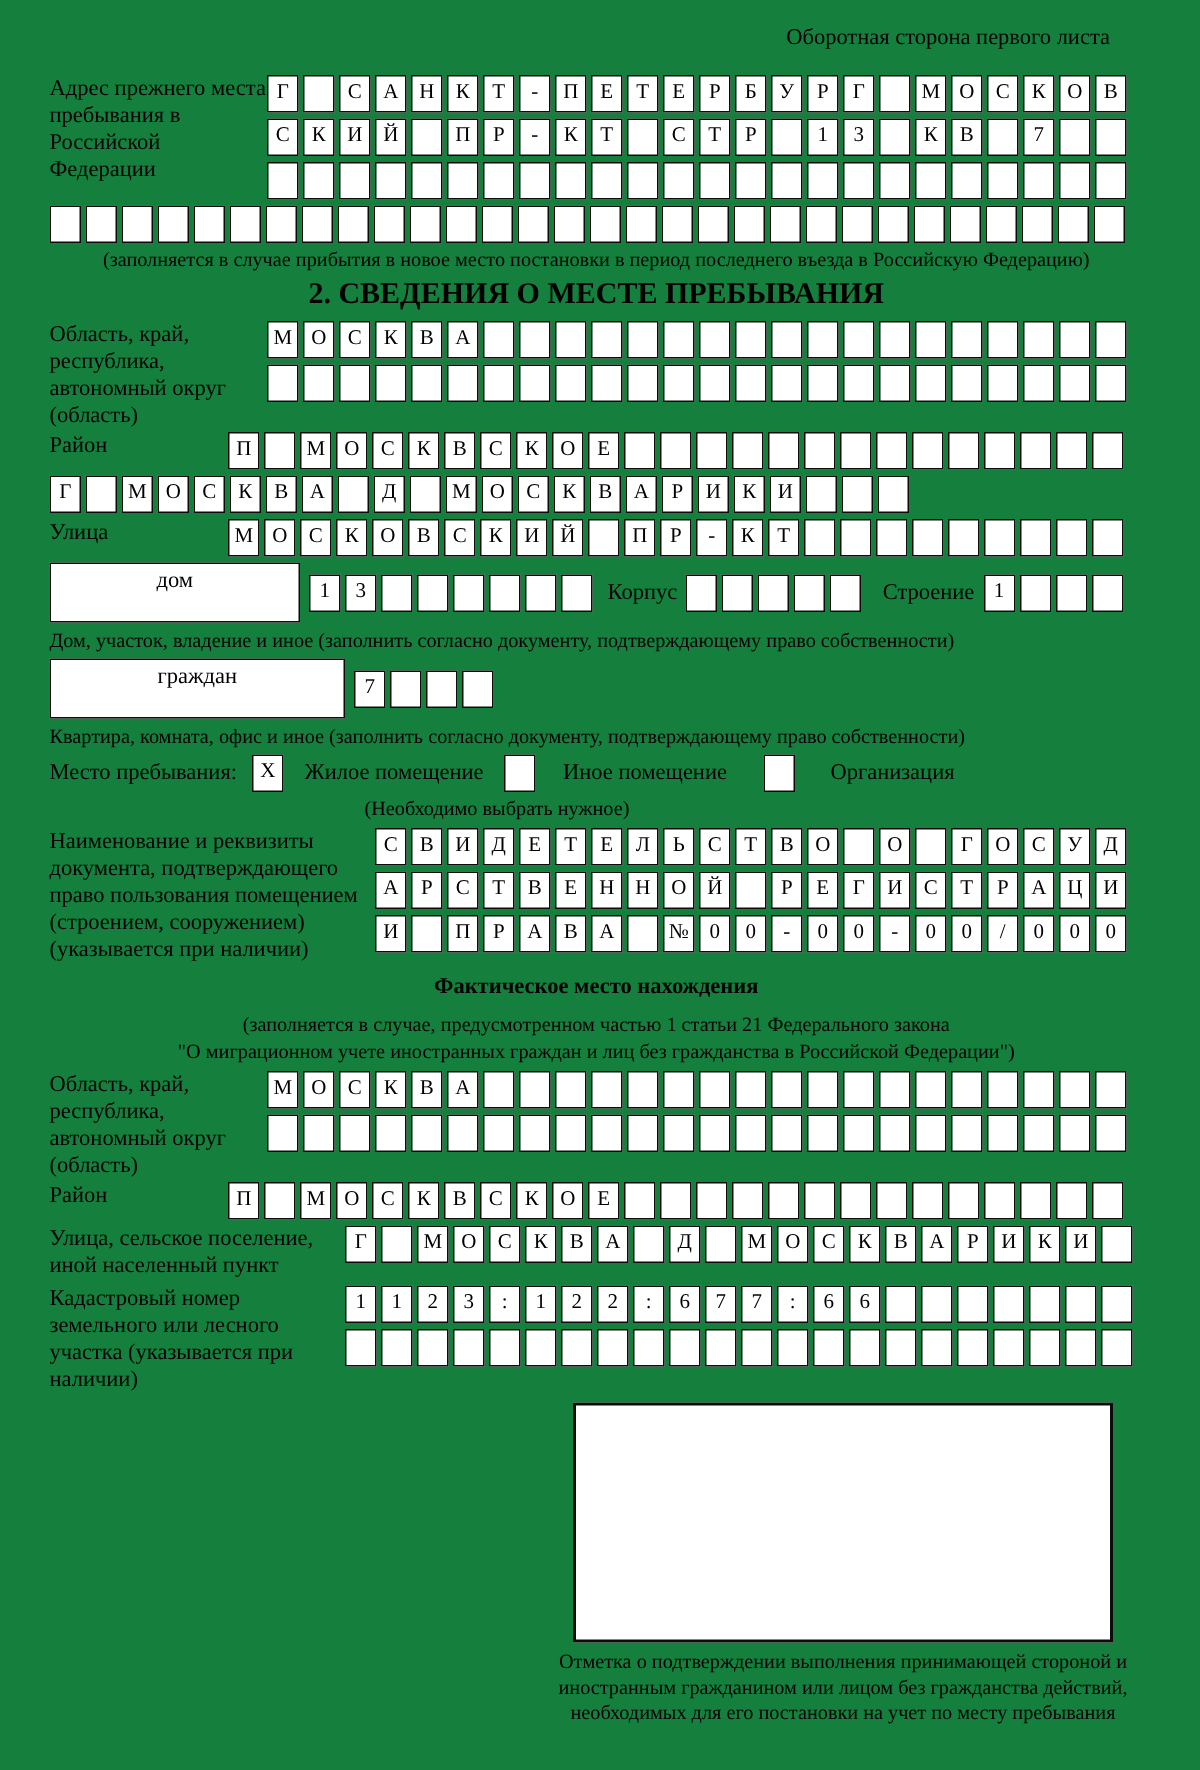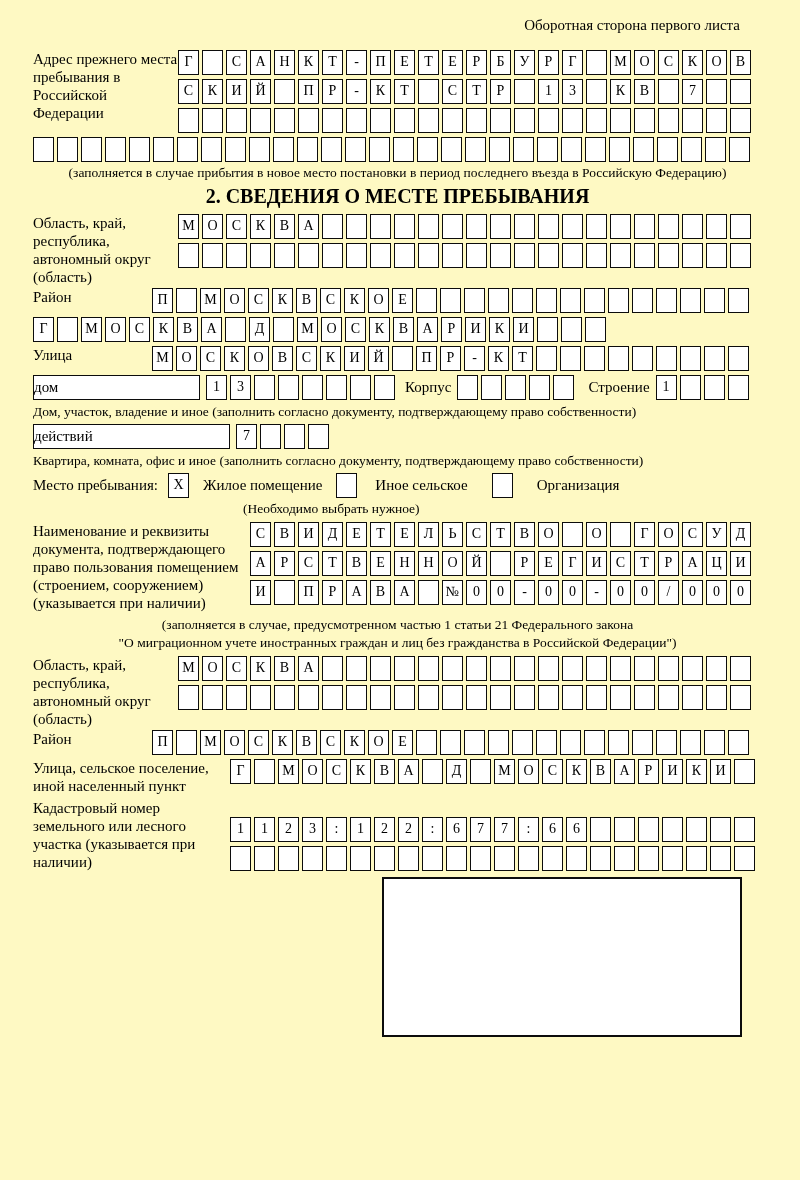--- a/index.html
+++ b/index.html
@@ -1,43 +1,43 @@
 <!DOCTYPE html>
 <html><head>
 <meta charset="utf-8">
 <style>
   html,body{margin:0;padding:0;background:#ffffff;}
   .page{
     width:800px;height:1180px;box-sizing:border-box;
     padding:16px 38px 0 33px;overflow:hidden;position:relative;
-    font-family:"Liberation Serif","DejaVu Serif",serif;color:#000;background:#fef9c3;
+    font-family:"Liberation Serif","DejaVu Serif",serif;color:#000;background:#15803d;
   }
   .hdr-note{text-align:right;font-size:15px;line-height:18px;padding-right:22px;margin-bottom:16px;}
   .frow{display:flex;align-items:flex-start;}
   .lbl{font-size:15px;line-height:18px;flex:0 0 145px;width:145px;}
   .lbl-sm{flex:0 0 119px;width:119px;}
   .lbl-md{flex:0 0 197px;width:197px;}
   .lbl-doc{flex:0 0 217px;width:217px;}
   .rows-col{display:flex;flex-direction:column;gap:4px;}
   .boxes{display:flex;gap:3px;}
   .cell{
     width:21px;height:25px;box-sizing:border-box;border:1.5px solid #0c0c0c;
     font-size:14px;line-height:22px;text-align:center;background:#fff;flex:0 0 21px;
   }
   .widebox{
-    height:25px;box-sizing:border-box;border:1.5px solid #0c0c0c;
-    font-size:15px;line-height:22px;background:#fff;
+    height:40px;box-sizing:border-box;border:1.5px solid #0c0c0c;
+    font-size:15px;line-height:22px;text-align:center;background:#fff;
   }
   .note{font-size:13.5px;line-height:18px;}
   .center{text-align:center;}
   .sec-title{font-weight:bold;font-size:20px;line-height:20px;text-align:center;margin:4px 0 8px 0;}
   .sub-title{font-weight:bold;font-size:15px;line-height:20px;text-align:center;margin:6px 0 6px 0;}
   .inline-lbl{font-size:15px;line-height:25px;white-space:nowrap;}
   .mb2{margin-bottom:2px;} .mb3{margin-bottom:3px;} .mb4{margin-bottom:4px;}
-  .mb6{margin-bottom:6px;align-items:flex-end;}
+  .mb6{margin-bottom:6px;}
   .stamp-wrap{width:400px;margin-left:329px;margin-top:6px;}
   .stamp-box{width:360px;height:160px;box-sizing:border-box;border:2px solid #0c0c0c;margin:0 auto 4px auto;background:#fff;}
   .stamp-note{font-size:13.5px;line-height:17px;text-align:center;}
   .gap6{width:6px;flex:0 0 6px;} .gap10{width:10px;flex:0 0 10px;}
   .gap14{width:14px;flex:0 0 14px;} .gap18{width:18px;flex:0 0 18px;} .gap24{width:24px;flex:0 0 24px;}
 </style>
 </head>
 <body>
 
 <div class="page">
@@ -341,41 +341,41 @@
     <div class="boxes">
         <div class="cell">1</div>
         <div class="cell"></div>
         <div class="cell"></div>
         <div class="cell"></div>
       </div>
   </div>
   <div class="note mb3">Дом, участок, владение и иное (заполнить согласно документу, подтверждающему право собственности)</div>
 
   <div class="frow mb3" style="align-items:center;">
-    <div class="widebox" style="width:197px;flex:0 0 197px;">действий</div>
+    <div class="widebox" style="width:197px;flex:0 0 197px;">граждан</div>
     <div class="gap6"></div>
     <div class="boxes">
         <div class="cell">7</div>
         <div class="cell"></div>
         <div class="cell"></div>
         <div class="cell"></div>
       </div>
   </div>
   <div class="note mb3">Квартира, комната, офис и иное (заполнить согласно документу, подтверждающему право собственности)</div>
 
   <div class="frow mb2" style="align-items:center;">
     <div class="inline-lbl">Место пребывания:</div>
     <div class="gap10"></div>
     <div class="cell">X</div>
     <div class="gap14"></div>
     <div class="inline-lbl">Жилое помещение</div>
     <div class="gap14"></div>
     <div class="cell"></div>
     <div class="gap18"></div>
-    <div class="inline-lbl">Иное сельское</div>
+    <div class="inline-lbl">Иное помещение</div>
     <div class="gap24"></div>
     <div class="cell"></div>
     <div class="gap24"></div>
     <div class="inline-lbl">Организация</div>
   </div>
   <div class="note mb4" style="margin-left:210px;">(Необходимо выбрать нужное)</div>
 
   <div class="frow mb4">
     <div class="lbl lbl-doc">Наименование и реквизиты документа, подтверждающего право пользования помещением (строением, сооружением) (указывается при наличии)</div>
     <div class="rows-col">
@@ -444,20 +444,21 @@
           <div class="cell">0</div>
           <div class="cell">0</div>
           <div class="cell">/</div>
           <div class="cell">0</div>
           <div class="cell">0</div>
           <div class="cell">0</div>
         </div>
     </div>
   </div>
 
+  <div class="sub-title">Фактическое место нахождения</div>
   <div class="note center">(заполняется в случае, предусмотренном частью 1 статьи 21 Федерального закона</div>
   <div class="note center mb4">"О миграционном учете иностранных граждан и лиц без гражданства в Российской Федерации")</div>
 
   <div class="frow mb2">
     <div class="lbl">Область, край, республика, автономный округ (область)</div>
     <div class="rows-col">
       <div class="boxes">
           <div class="cell">М</div>
           <div class="cell">О</div>
           <div class="cell">С</div>
@@ -620,15 +621,16 @@
           <div class="cell"></div>
           <div class="cell"></div>
           <div class="cell"></div>
           <div class="cell"></div>
         </div>
     </div>
   </div>
 
   <div class="stamp-wrap">
     <div class="stamp-box"></div>
+    <div class="stamp-note">Отметка о подтверждении выполнения принимающей стороной и иностранным гражданином или лицом без гражданства действий, необходимых для его постановки на учет по месту пребывания</div>
   </div>
 
 </div>
 
 </body></html>

